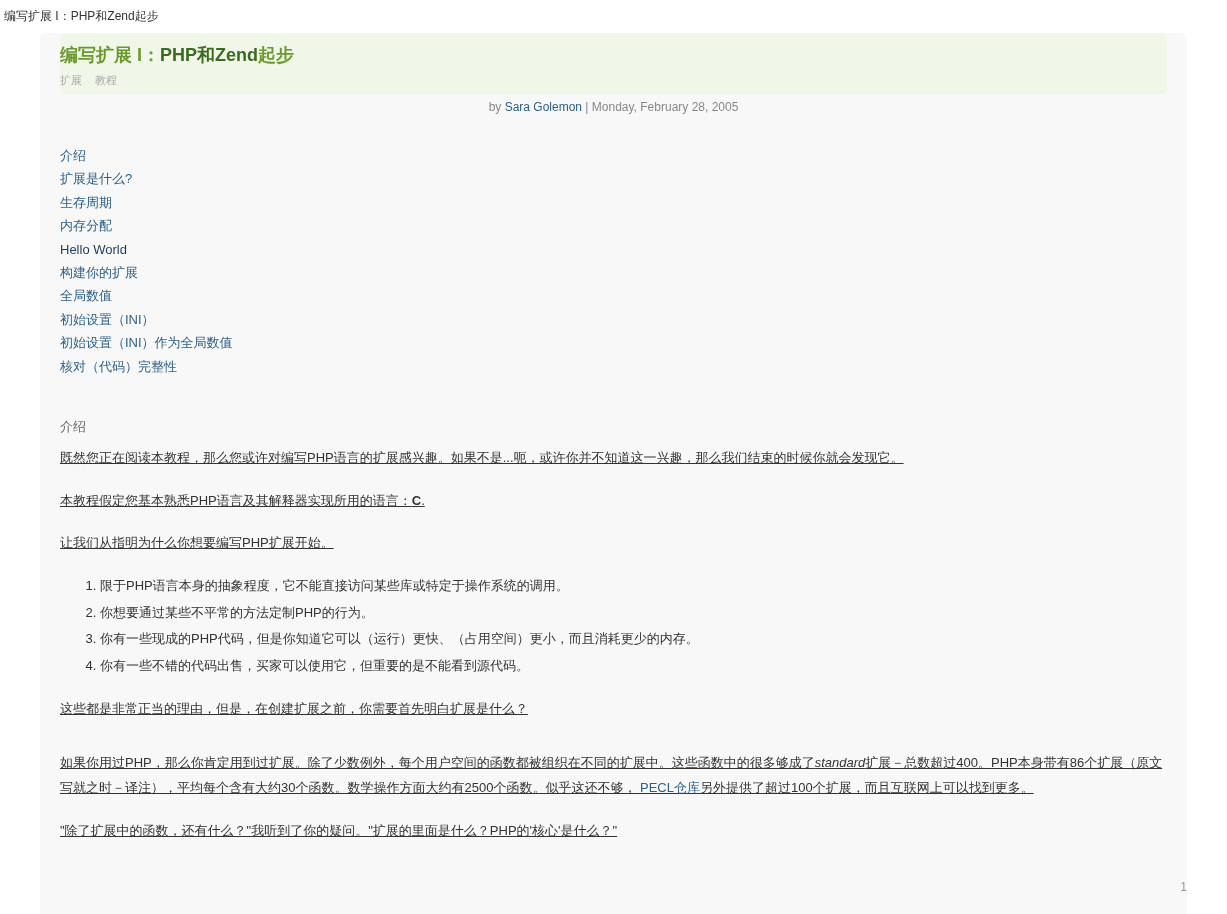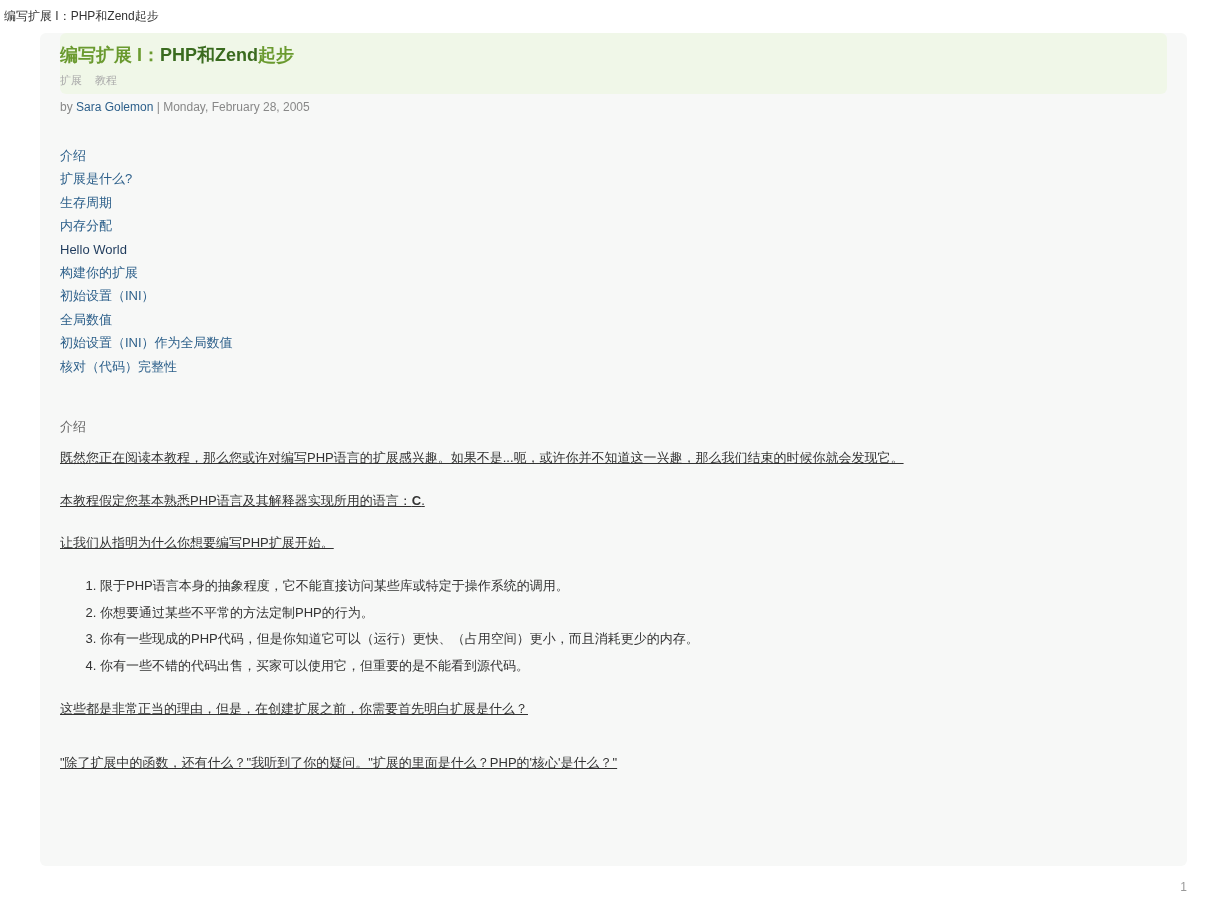--- a/index.html
+++ b/index.html
@@ -43,20 +43,21 @@
       color: #999;
     }
     .tags .tag-link {
       color: #aaa;
       margin-right: 10px;
     }
     .byline {
       font-size: 12px;
       color: #888;
       margin-bottom: 30px;
+      text-align: center;
     }
     .byline a {
       color: #2c5f8a;
       text-decoration: none;
     }
     .toc {
       margin-bottom: 40px;
     }
     .toc-link {
       display: block;
@@ -135,22 +136,22 @@
     <span>by </span><a href="#">Sara Golemon</a><span> | Monday, February 28, 2005</span>
   </div>
 
   <div class="toc" id="toc-container">
       <a class="toc-link" href="#">介绍</a>
       <a class="toc-link" href="#">扩展是什么?</a>
       <a class="toc-link" href="#">生存周期</a>
       <a class="toc-link" href="#">内存分配</a>
       <a class="toc-link active" href="#">Hello World</a>
       <a class="toc-link" href="#">构建你的扩展</a>
+      <a class="toc-link" href="#">全局数值</a>
       <a class="toc-link" href="#">初始设置（INI）</a>
-      <a class="toc-link" href="#">全局数值</a>
       <a class="toc-link" href="#">初始设置（INI）作为全局数值</a>
       <a class="toc-link" href="#">核对（代码）完整性</a>
     </div>
 
   <div class="section">
     <div class="section-heading">介绍</div>
     <p class="para">既然您正在阅读本教程，那么您或许对编写PHP语言的扩展感兴趣。如果不是...呃，或许你并不知道这一兴趣，那么我们结束的时候你就会发现它。</p>
     <p class="para">
       <span>本教程假定您基本熟悉PHP语言及其解释器实现所用的语言：</span><span class="bold">C</span><span>.</span>
     </p>
@@ -158,19 +159,22 @@
     <ol class="ol-list" id="intro-list">
         <li>限于PHP语言本身的抽象程度，它不能直接访问某些库或特定于操作系统的调用。</li>
         <li>你想要通过某些不平常的方法定制PHP的行为。</li>
         <li>你有一些现成的PHP代码，但是你知道它可以（运行）更快、（占用空间）更小，而且消耗更少的内存。</li>
         <li>你有一些不错的代码出售，买家可以使用它，但重要的是不能看到源代码。</li>
       </ol>
     <p class="para">这些都是非常正当的理由，但是，在创建扩展之前，你需要首先明白扩展是什么？</p>
   </div>
 
   <div class="section">
+    <p class="para">
+      <span>如果你用过PHP，那么你肯定用到过扩展。除了少数例外，每个用户空间的函数都被组织在不同的扩展中。这些函数中的很多够成了</span><span class="italic">standard</span><span>扩展－总数超过400。PHP本身带有86个扩展（原文写就之时－译注），平均每个含有大约30个函数。数学操作方面大约有2500个函数。似乎这还不够， </span><a href="#" class="link">PECL仓库</a><span>另外提供了超过100个扩展，而且互联网上可以找到更多。</span>
+    </p>
     <p class="para">"除了扩展中的函数，还有什么？"我听到了你的疑问。"扩展的里面是什么？PHP的'核心'是什么？"</p>
 
   </div>
 
 </div>
 
 <div class="page-number">1</div>
 
 </body></html>

